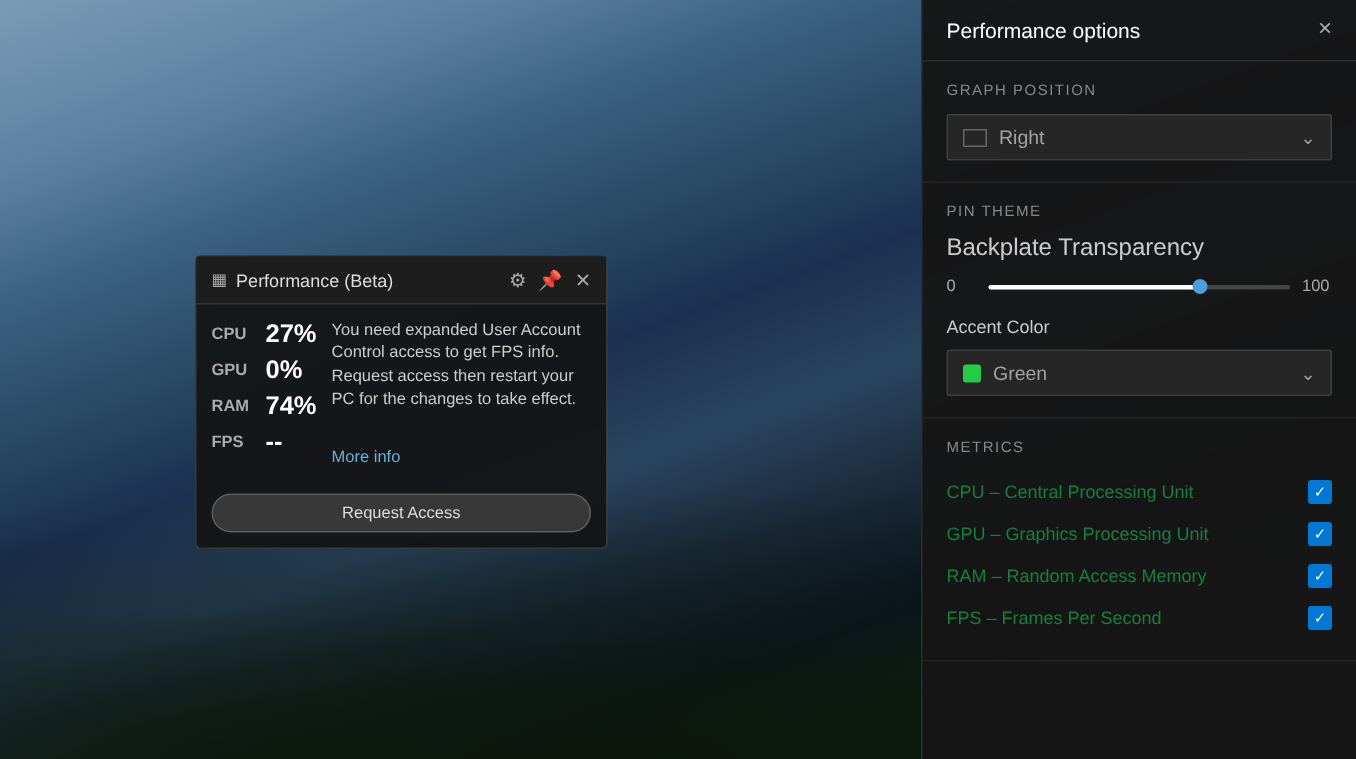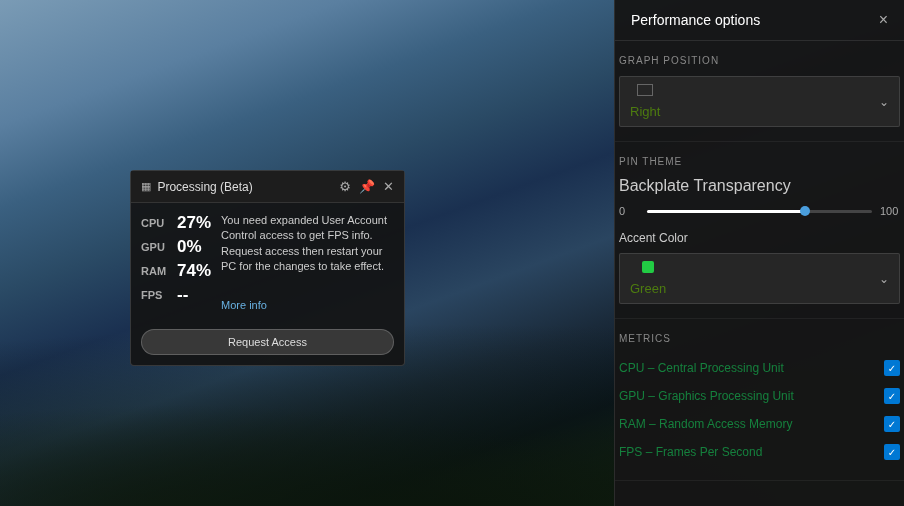--- a/index.html
+++ b/index.html
@@ -170,21 +170,21 @@
     }
 
     .close-btn {
       color: #aaa;
       font-size: 16px;
       cursor: pointer;
       line-height: 1;
     }
 
     .panel-section {
-      padding: 14px 4px;
+      padding: 14px 16px;
       border-bottom: 1px solid rgba(255,255,255,0.06);
     }
 
     .section-label {
       font-size: 10px;
       color: #888;
       letter-spacing: 1px;
       text-transform: uppercase;
       margin-bottom: 10px;
     }
@@ -198,22 +198,21 @@
       padding: 7px 10px;
       cursor: pointer;
       border-radius: 2px;
     }
 
     .dropdown-left {
       display: flex;
       align-items: center;
       gap: 8px;
       font-size: 13px;
-      color: #4d7c0f;
-      flex-direction: column;
+      color: #a3a3a3;
     }
 
     .dropdown-icon-square {
       width: 16px;
       height: 12px;
       border: 1px solid #666;
       background: transparent;
       display: inline-block;
     }
 
@@ -326,21 +325,21 @@
 </head>
 <body>
 
 <div class="bg"></div>
 <div class="mountain-overlay"></div>
 
 <div class="perf-widget">
   <div class="perf-widget-header">
     <div class="perf-widget-title">
       <span style="font-size:11px;color:#aaa;">▦</span>
-      <span>Processing (Beta)</span>
+      <span>Performance (Beta)</span>
     </div>
     <div class="perf-widget-icons">
       <span class="perf-widget-icon">⚙</span>
       <span class="perf-widget-icon">📌</span>
       <span class="perf-widget-icon">✕</span>
     </div>
   </div>
   <div class="perf-widget-body">
     <div class="perf-stats">
 

